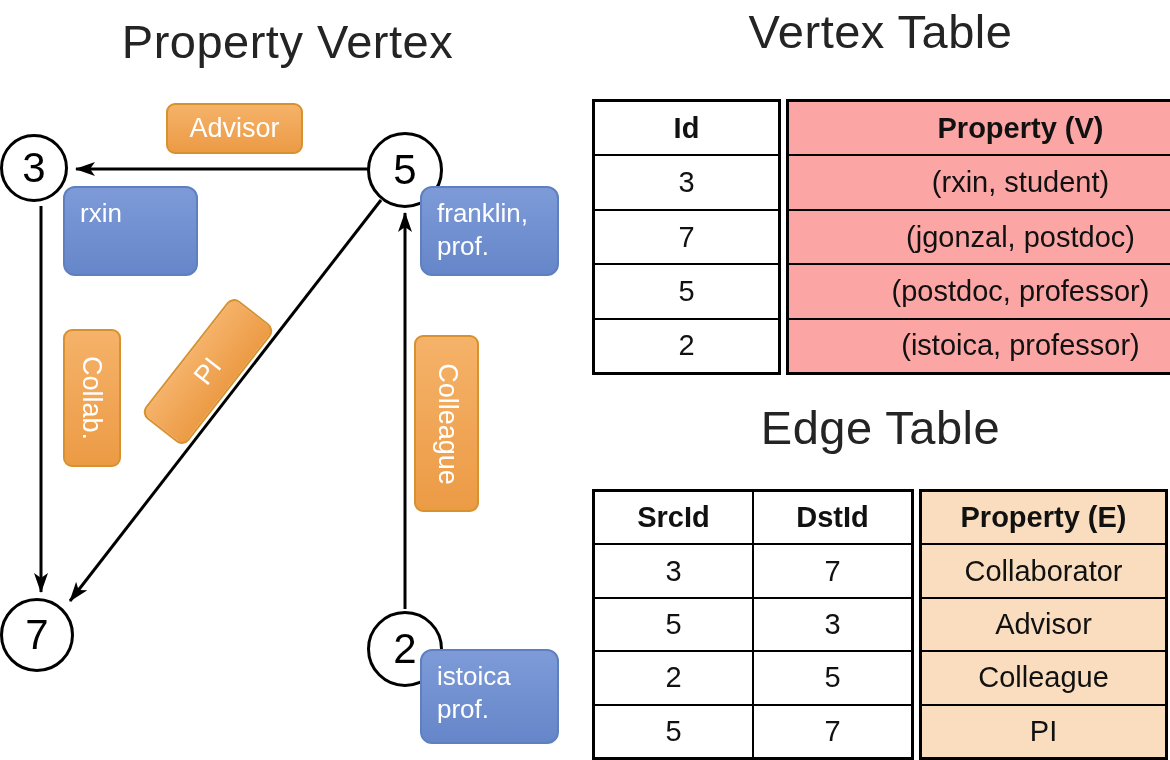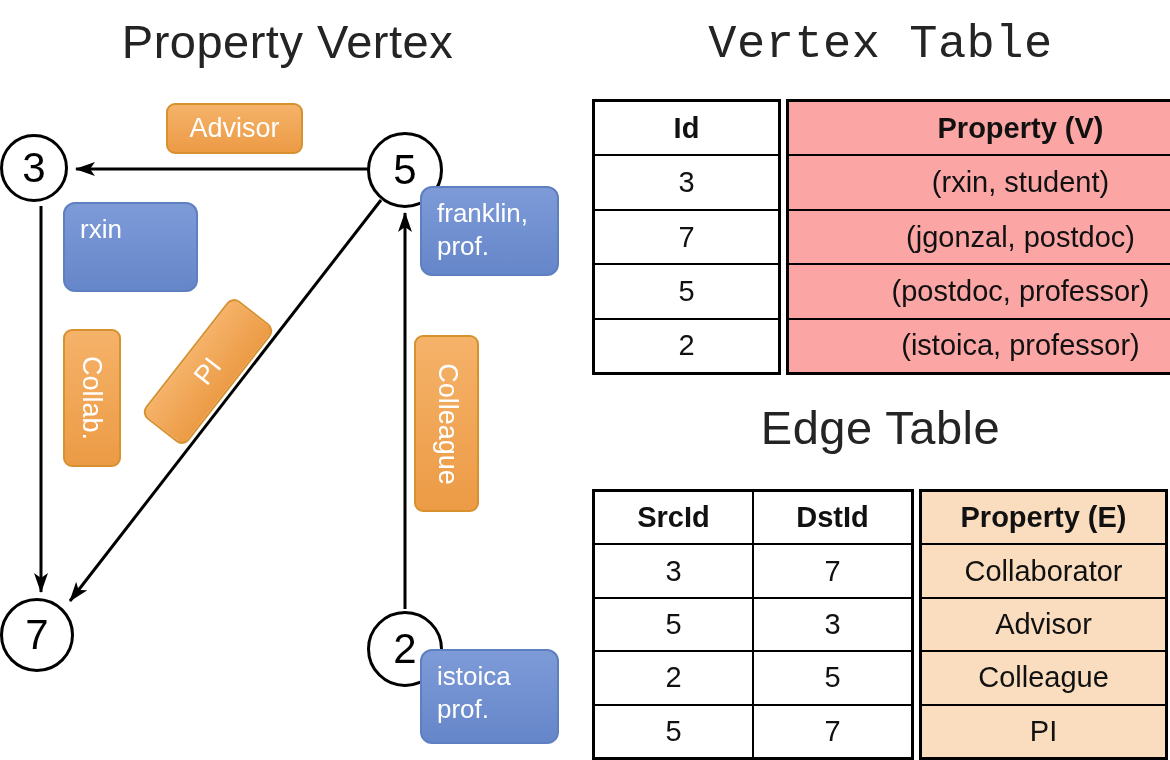--- a/index.html
+++ b/index.html
@@ -2,21 +2,21 @@
 <html><head>
 <meta charset="utf-8">
 <style>
   html,body{margin:0;padding:0;background:#fff;}
   .canvas{
     position:relative;width:1170px;height:760px;background:#fff;
     font-family:"Liberation Sans",sans-serif;color:#1c1c1c;overflow:hidden;
   }
   .title{position:absolute;text-align:center;font-size:47px;letter-spacing:.5px;color:#242424;white-space:nowrap;}
   .graph-title{left:0;top:14px;width:575px;}
-  .vt-title{left:593px;top:18px;width:575px;font-family:Liberation Mono, monospace;}
+  .vt-title{left:593px;top:4px;width:575px;}
   .et-title{left:593px;top:400px;width:575px;}
 
   
   .arrows{position:absolute;left:0;top:0;z-index:1;}
   .node{
     position:absolute;z-index:2;background:#fff;border:3px solid #000;border-radius:50%;
     display:flex;align-items:center;justify-content:center;font-size:42px;color:#000;box-sizing:border-box;
   }
   .node3{left:0;top:134px;width:68px;height:68px;}
   .node5{left:367px;top:132px;width:76px;height:76px;}
@@ -37,21 +37,21 @@
     transform:translate(-50%,-50%) rotate(90deg);white-space:nowrap;
   }
   .collab .rot{width:138px;height:58px;}
   .colleague .rot{width:177px;height:65px;}
 
   .vlabel{
     position:absolute;z-index:3;border-radius:12px;color:#fff;font-size:26px;line-height:33px;
     background:linear-gradient(#7e9bd8,#6586c9);border:2px solid #5f80c0;
     padding:9px 8px 0 15px;box-sizing:border-box;
   }
-  .rxin{left:63px;top:186px;width:135px;height:90px;margin-top:16px;}
+  .rxin{left:63px;top:186px;width:135px;height:90px;}
   .franklin{left:420px;top:186px;width:139px;height:90px;}
   .jgonzal{left:63px;top:649px;width:135px;height:95px;}
   .istoica{left:420px;top:649px;width:139px;height:95px;}
 
   
   .ttable{position:absolute;display:flex;gap:5px;}
   .vtable{left:592px;top:99px;width:663px;height:276px;}
   .etable{left:592px;top:489px;width:576px;height:271px;}
   .tcol{border:3px solid #000;box-sizing:border-box;display:flex;flex-direction:column;background:#fff;}
   .id-col{width:189px;}

